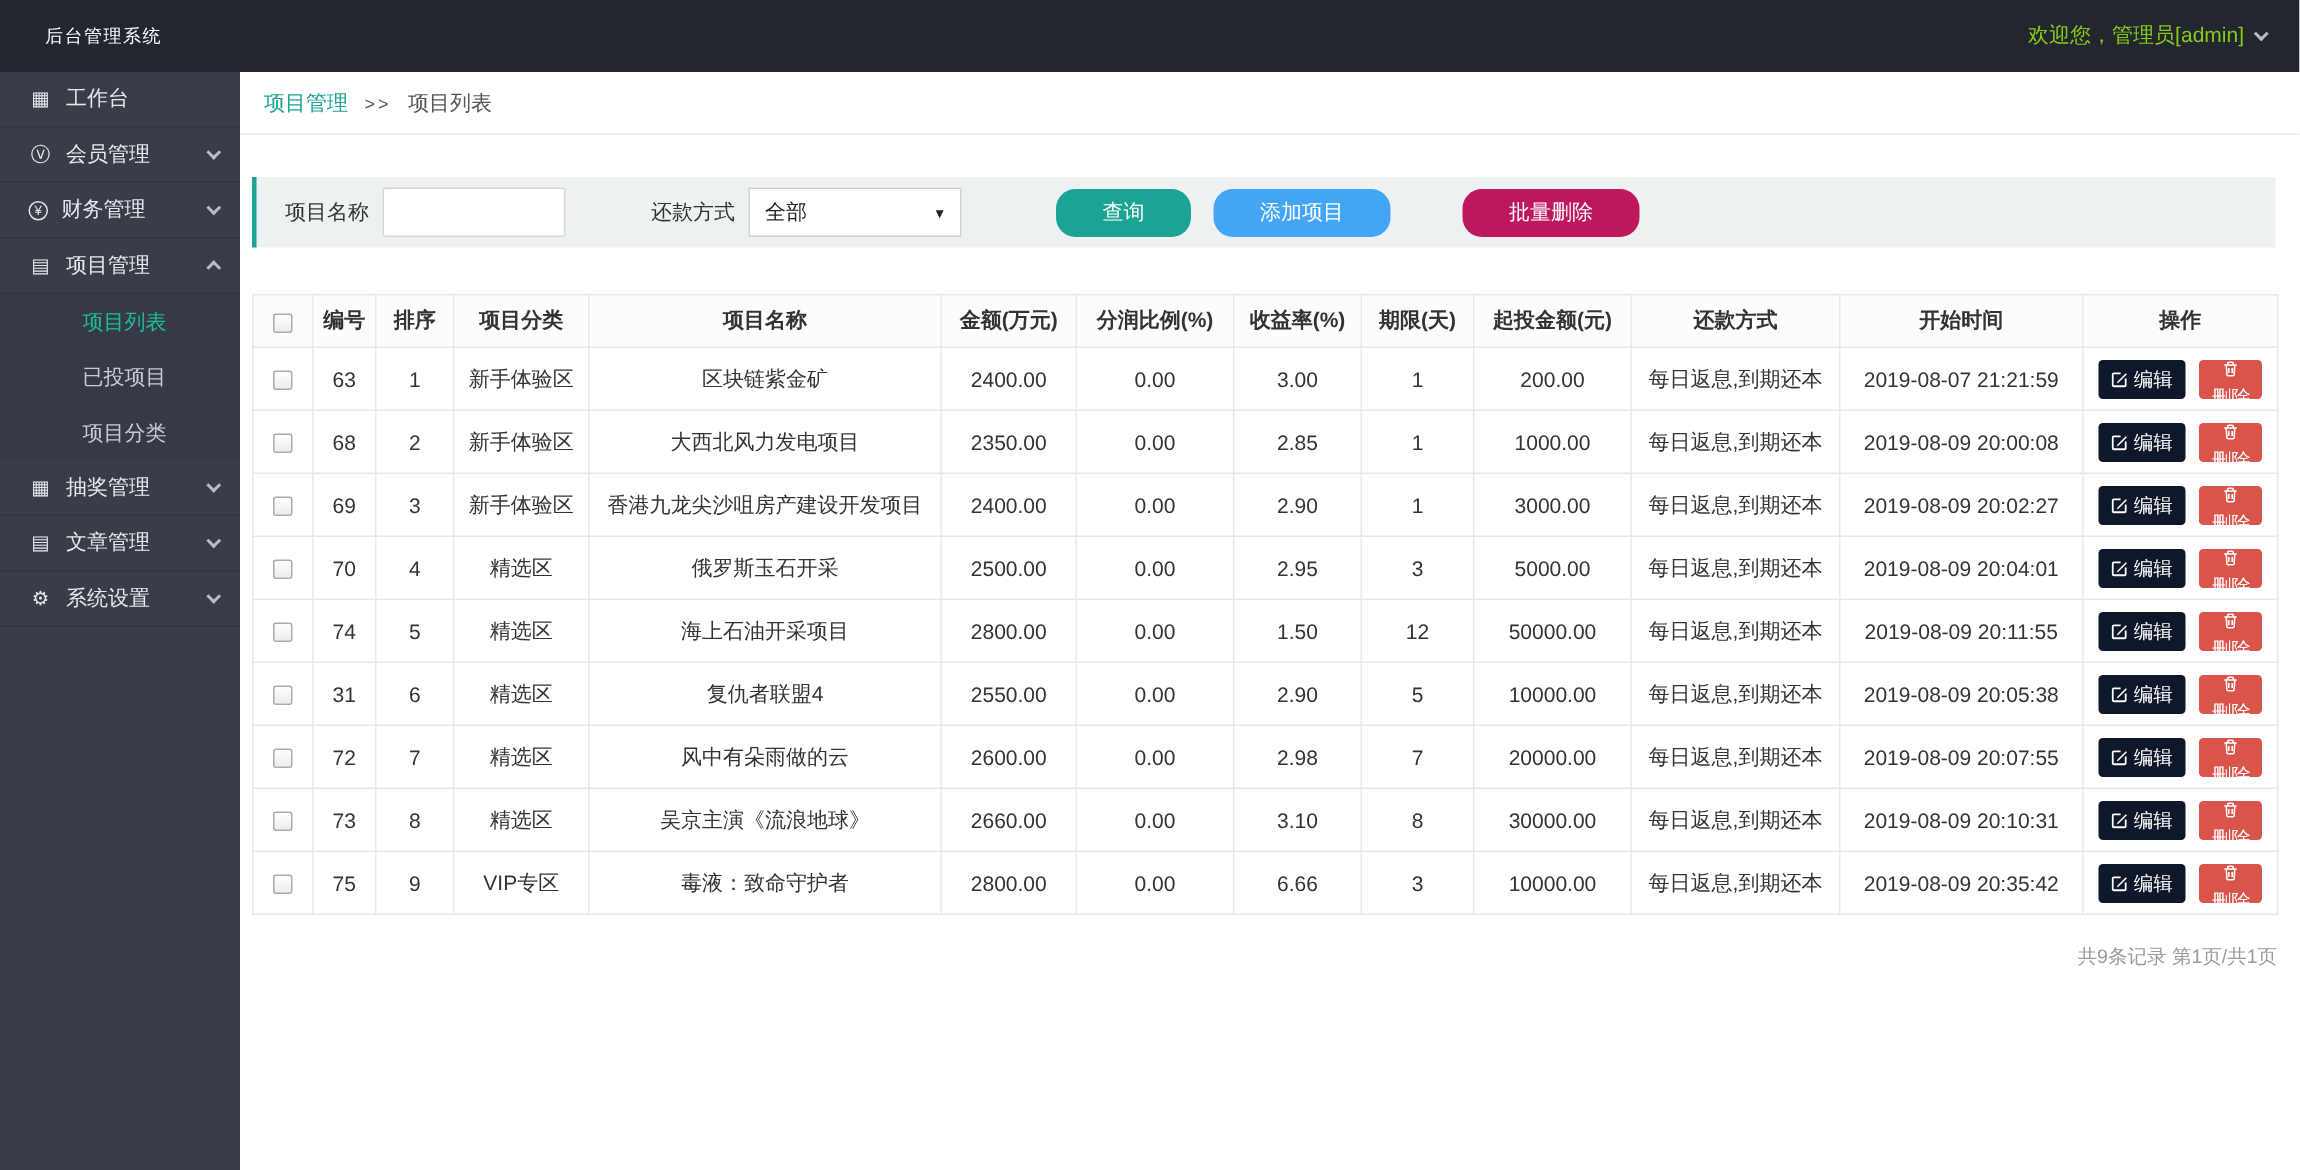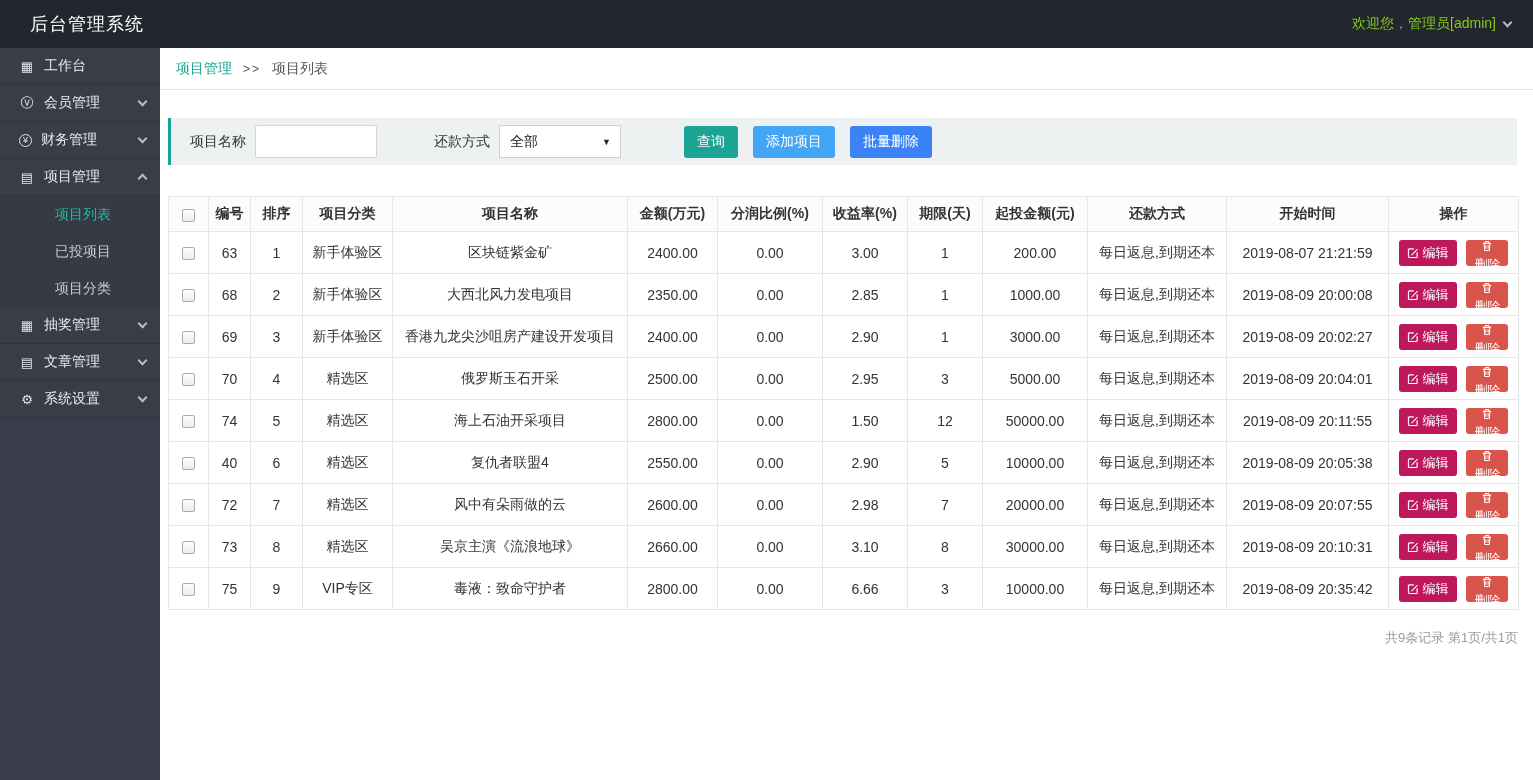--- a/index.html
+++ b/index.html
@@ -7,21 +7,21 @@
   body {
     font-family: "Liberation Sans", "DejaVu Sans", sans-serif;
     background:#fff; color:#333; position:relative;
   }
   
   .topbar {
     position:absolute; left:0; top:0; width:1533px; height:48px;
     background:#23262E; display:flex; align-items:center;
     justify-content:space-between; padding:0 22px 0 30px;
   }
-  .app-title { color:#ffffff; font-size:18px; letter-spacing:1px; }
+  .app-title { color:#ffffff; font-size:12px; letter-spacing:1px; }
   .user-menu { display:flex; align-items:center; gap:8px; color:#84cc16; font-size:14px; cursor:pointer;justify-content:flex-end; }
   
   .chev { display:inline-block; width:7px; height:7px;
     border-right:2px solid #b8bcc4; border-bottom:2px solid #b8bcc4; }
   .chev-down { transform:rotate(45deg); margin-top:-3px; }
   .chev-up   { transform:rotate(-135deg); margin-top:3px; }
   
   .sidebar {
     position:absolute; left:0; top:48px; width:160px; height:732px;
     background:#393D49;
@@ -61,32 +61,32 @@
     border-left:3px solid #1BA394; display:flex; align-items:center;
     padding-left:19px; font-size:14px;
   }
   .f-label { color:#333; margin-right:9px; }
   .f-input {
     width:122px; height:33px; border:1px solid #d6d6d6; border-radius:2px;
     background:#fff; padding:0 8px; font-size:14px; margin-right:57px;
     font-family:inherit;
   }
   .f-select {
-    width:122px; height:33px; border:1px solid #cfcfcf; background:#fff;
+    width:142px; height:33px; border:1px solid #cfcfcf; background:#fff;
     display:flex; align-items:center; justify-content:space-between;
     padding:0 9px 0 10px; margin-right:63px; cursor:pointer; color:#222;
   }
   .f-select .arrow { font-size:9px; color:#222; }
   .fbtn {
-    height:32px; padding:0 13px; color:#fff; font-size:14px; border:none;
-    border-radius:3px; margin-right:15px; cursor:pointer; font-family:inherit;
+    height:32px; padding:0 31px; color:#fff; font-size:14px; border:none;
+    border-radius:13px; margin-right:15px; cursor:pointer; font-family:inherit;
   }
   .btn-search { background:#1BA394; }
   .btn-add    { background:#42A5F5; }
-  .btn-batch  { background:#3b82f6; }
+  .btn-batch  { background:#be185d;margin-left:33px; }
   
   .table-wrap { margin:31px 16px 0 8px; }
   table { width:100%; border-collapse:collapse; table-layout:fixed; font-size:14px; color:#333; }
   th, td {
     border:1px solid #e7e7e7; text-align:center; padding:0 4px;
     overflow:hidden; white-space:nowrap;
   }
   th { height:35px; font-weight:bold; background:#fcfcfc; }
   td { height:42px; background:#fff; }
   col.c1{width:40px} col.c2{width:42px} col.c3{width:52px} col.c4{width:90px}
@@ -97,21 +97,21 @@
     display:inline-block; width:13px; height:13px; border:1px solid #ababab;
     border-radius:2px; background:linear-gradient(#fefefe,#ececec);
     vertical-align:middle; cursor:pointer;
   }
   .row-btn {
     display:inline-flex; align-items:center; gap:4px; height:26px;
     padding:0 8px; border:none; border-radius:3px; color:#fff; font-size:13px;
     cursor:pointer; vertical-align:middle; font-family:inherit;
   }
   .row-btn + .row-btn { margin-left:6px; }
-  .btn-edit { background:#be185d; }
+  .btn-edit { background:#0f172a; }
   .btn-del  { background:#D9544A;flex-direction:column; }
   .row-btn svg { flex:none; }
   
   .pagination { text-align:right; padding:19px 15px; color:#9a9a9a; font-size:13px; }
 </style>
 </head>
 <body>
 
 <div class="topbar">
   <div class="app-title">后台管理系统</div>
@@ -394,21 +394,21 @@
         </svg>
         <span class="del-label">删除</span>
       </button>
     </td>
   </tr>
 
   <tr>
     <td>
       <span class="checkbox"></span>
     </td>
-    <td class="data-cell">40</td>
+    <td class="data-cell">31</td>
     <td class="data-cell">6</td>
     <td class="data-cell">精选区</td>
     <td class="data-cell">复仇者联盟4</td>
     <td class="data-cell">2550.00</td>
     <td class="data-cell">0.00</td>
     <td class="data-cell">2.90</td>
     <td class="data-cell">5</td>
     <td class="data-cell">10000.00</td>
     <td class="data-cell">每日返息,到期还本</td>
     <td class="data-cell">2019-08-09 20:05:38</td>

